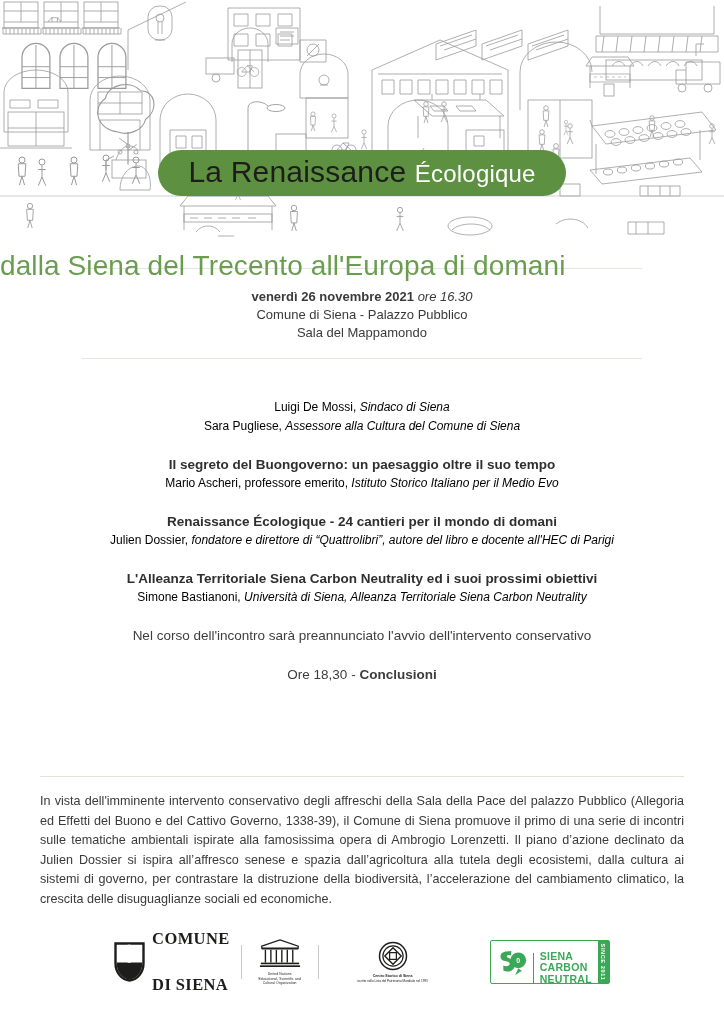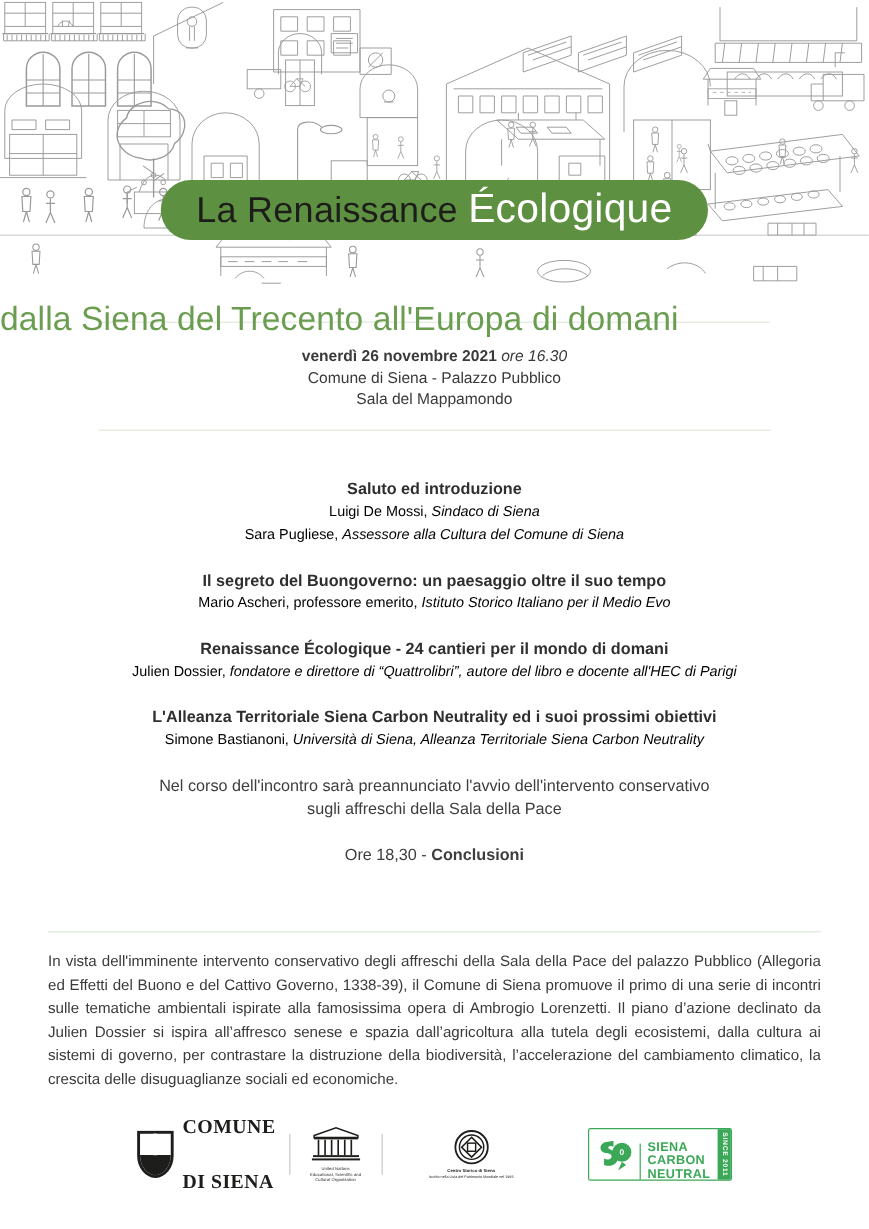--- a/index.html
+++ b/index.html
@@ -22,21 +22,21 @@
     background:#5d9040;
     border-radius:28px;
     padding:7px 30px 9px 30px;
     line-height:1;
   }
   .pill .t1{
     font-size:30px;font-weight:400;color:#1d1d1b;letter-spacing:.2px;
     vertical-align:baseline;
   }
   .pill .t2{
-    font-size:34px;font-weight:400;color:#ffffff;letter-spacing:.2px;
+    font-size:24px;font-weight:400;color:#ffffff;letter-spacing:.2px;
   }
   .subtitle{
     position:absolute;left:0;top:202px;width:724px;text-align:left;z-index:5;
     font-size:28px;color:#6b9d50;font-weight:400;letter-spacing:.1px;margin-top:48px;
   }
 
   
   .rule{position:absolute;height:1px;background:#e2e8dc;}
   .rule.r1{left:82px;top:268px;width:560px;}
   .rule.r2{left:82px;top:358px;width:560px;}
@@ -497,21 +497,20 @@
     <div><span class="b">venerdì 26 novembre 2021</span><span class="n"> ore 16.30</span></div>
     <div>Comune di Siena - Palazzo Pubblico</div>
     <div>Sala del Mappamondo</div>
   </div>
 
   <div class="rule r2"></div>
 
   <div class="program">
 
     <div class="blk">
-      <div class="h">Saluto ed introduzione</div>
       <div class="p"><span>Luigi De Mossi, </span><i>Sindaco di Siena</i></div>
       <div class="p"><span>Sara Pugliese, </span><i>Assessore alla Cultura del Comune di Siena</i></div>
     </div>
 
     <div class="blk">
       <div class="h">Il segreto del Buongoverno: un paesaggio oltre il suo tempo</div>
       <div class="p"><span>Mario Ascheri, professore emerito, </span><i>Istituto Storico Italiano per il Medio Evo</i></div>
     </div>
 
     <div class="blk">
@@ -519,21 +518,20 @@
       <div class="p"><span>Julien Dossier, </span><i>fondatore e direttore di “Quattrolibri”, autore del libro e docente all'HEC di Parigi</i></div>
     </div>
 
     <div class="blk">
       <div class="h">L'Alleanza Territoriale Siena Carbon Neutrality ed i suoi prossimi obiettivi</div>
       <div class="p"><span>Simone Bastianoni, </span><i>Università di Siena, Alleanza Territoriale Siena Carbon Neutrality</i></div>
     </div>
 
     <div class="note">
       <div>Nel corso dell'incontro sarà preannunciato l'avvio dell'intervento conservativo</div>
-      <div>sugli affreschi della Sala della Pace</div>
     </div>
 
     <div class="conc"><span>Ore 18,30 - </span><b>Conclusioni</b></div>
   </div>
 
   <div class="rule r3"></div>
 
   <div class="body-txt">In vista dell'imminente intervento conservativo degli affreschi della Sala della Pace del palazzo Pubblico (Allegoria ed Effetti del Buono e del Cattivo Governo, 1338-39), il Comune di Siena promuove il primo di una serie di incontri sulle tematiche ambientali ispirate alla famosissima opera di Ambrogio Lorenzetti. Il piano d’azione declinato da Julien Dossier si ispira all’affresco senese e spazia dall’agricoltura alla tutela degli ecosistemi, dalla cultura ai sistemi di governo, per contrastare la distruzione della biodiversità, l’accelerazione del cambiamento climatico, la crescita delle disuguaglianze sociali ed economiche.</div>
 
   <div class="logos">

